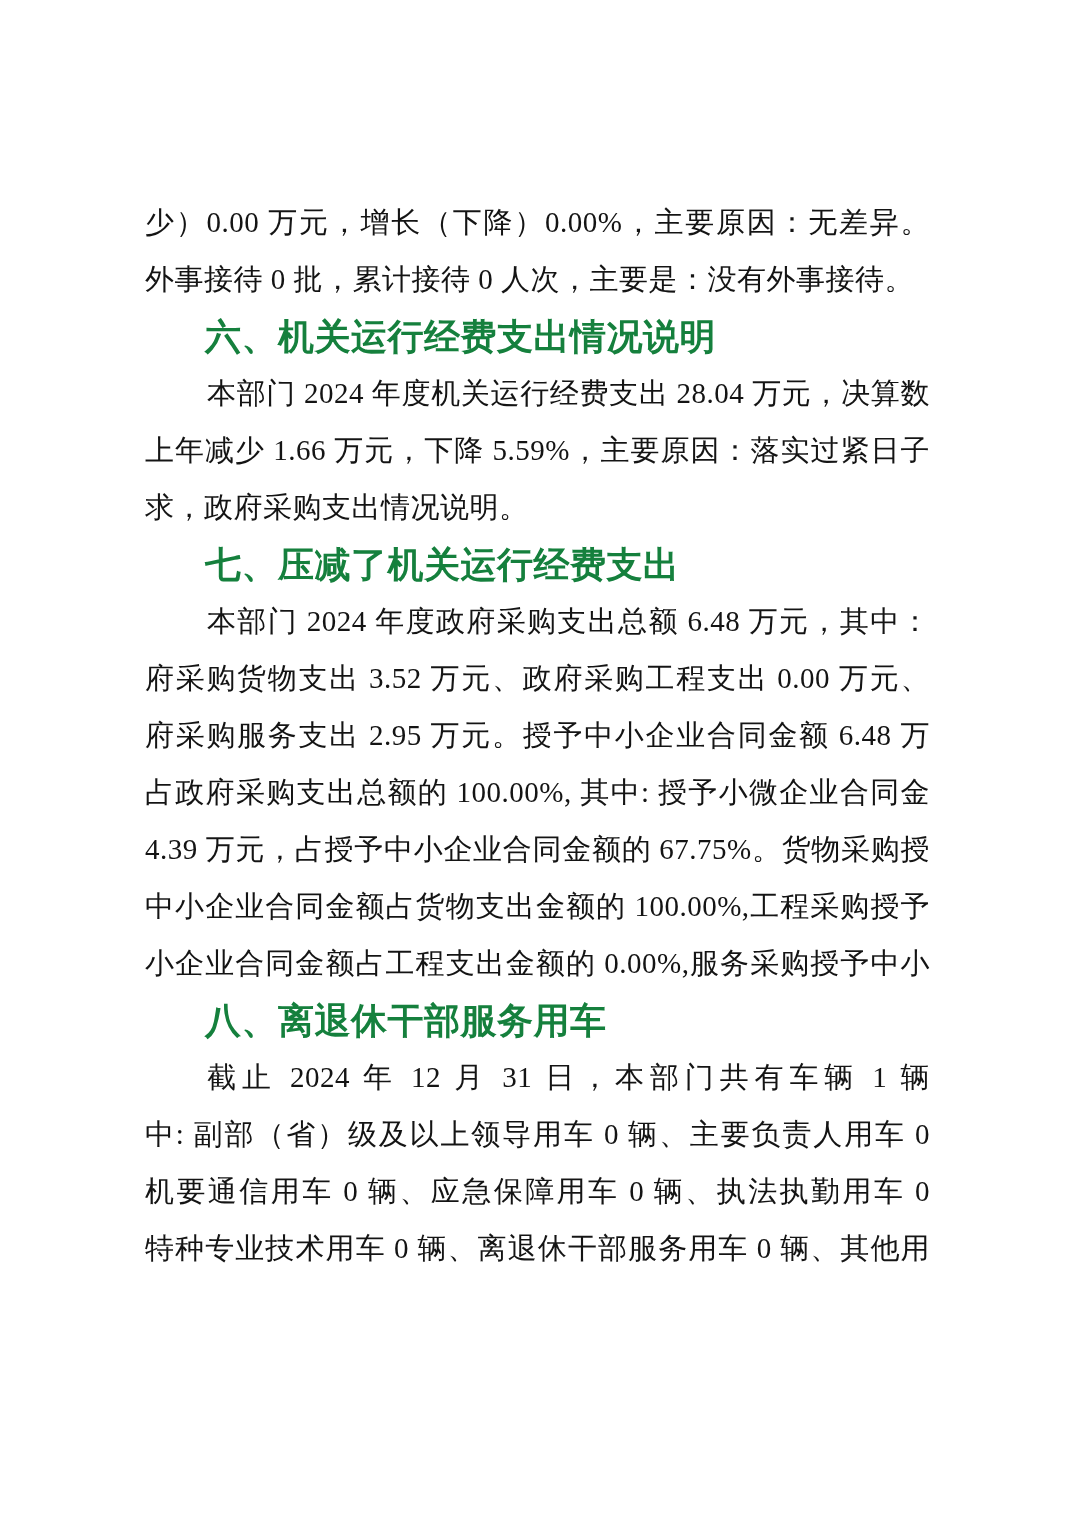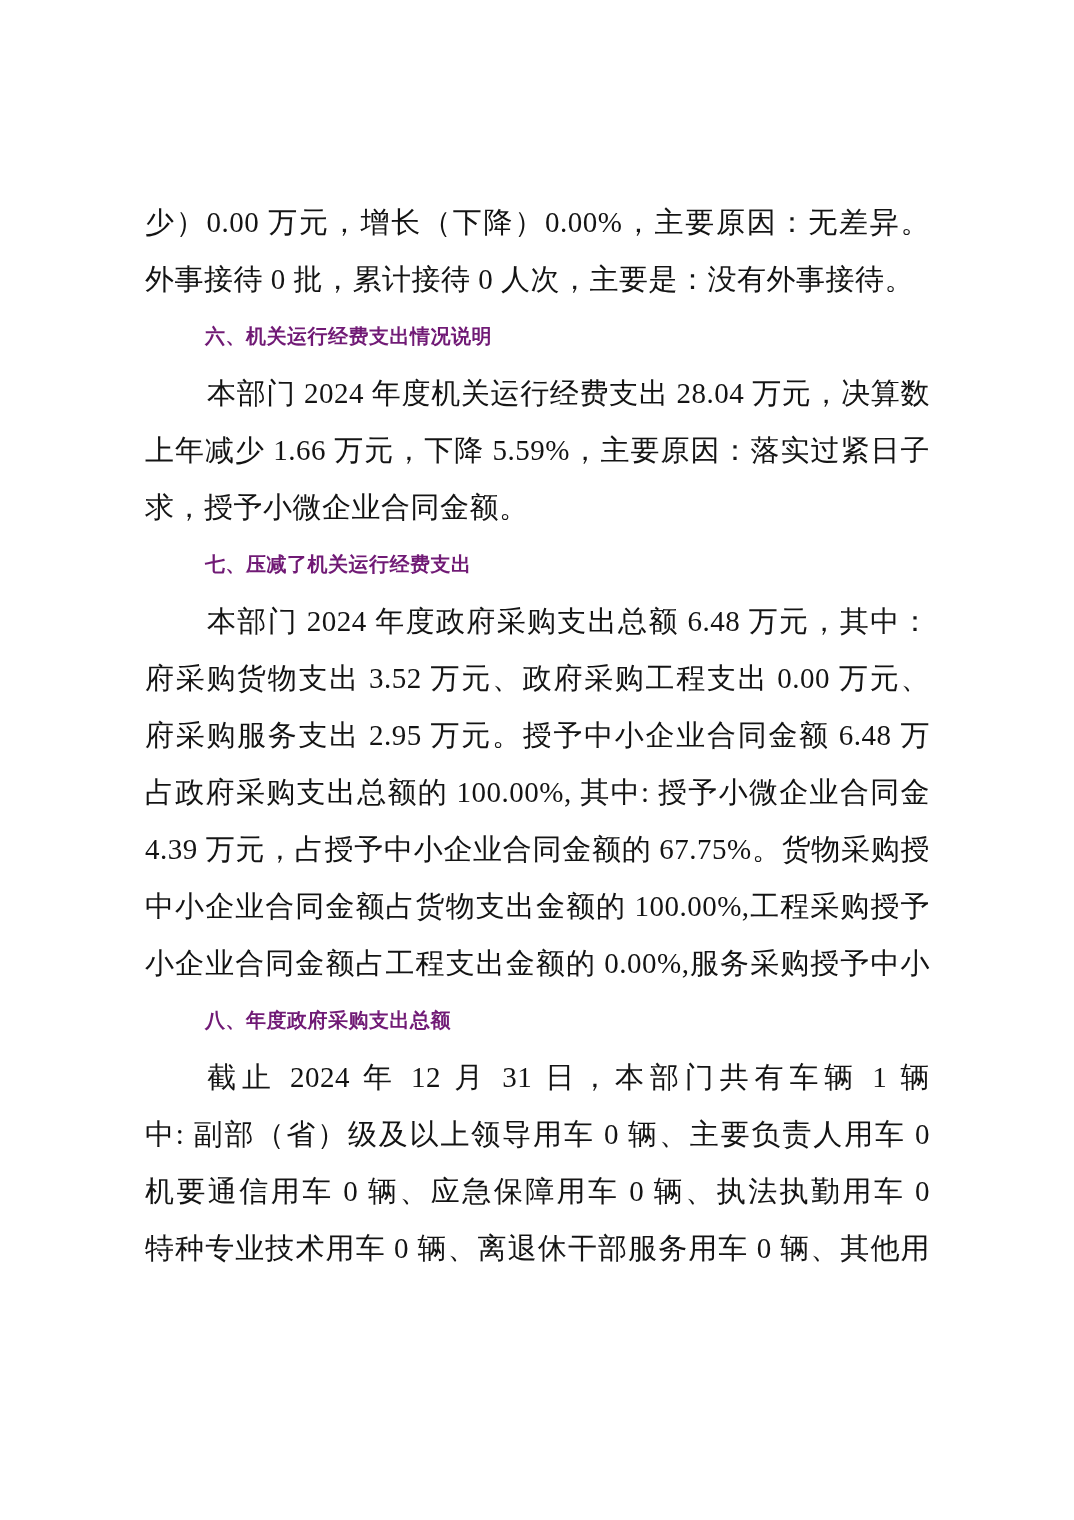--- a/index.html
+++ b/index.html
@@ -34,58 +34,58 @@
   .line.end {
     text-align: left;
     text-align-last: left;
   }
   .line.indent {
     padding-left: 62px;
   }
   .line.heading {
     font-family: "Liberation Sans", "DejaVu Sans", sans-serif;
     font-weight: bold;
-    font-size: 20px;
+    font-size: 36px;
     text-align: right;
     text-align-last: left;
     padding-left: 60px;
-    color: #701a75;
+    color: #15803d;
   }
 </style>
 </head>
 <body>
 
 <div class="page">
   <div class="content">
 
     <div>
       <div class="line">少）0.00 万元，增长（下降）0.00%，主要原因：无差异。全年</div>
       <div class="line end">外事接待 0 批，累计接待 0 人次，主要是：没有外事接待。</div>
     </div>
 
     <div>
       <div class="line heading">六、机关运行经费支出情况说明</div>
       <div class="line indent">本部门 2024 年度机关运行经费支出 28.04 万元，决算数比</div>
       <div class="line">上年减少 1.66 万元，下降 5.59%，主要原因：落实过紧日子要</div>
-      <div class="line end">求，授予小微企业合同金额。</div>
+      <div class="line end">求，政府采购支出情况说明。</div>
     </div>
 
     <div>
       <div class="line heading">七、压减了机关运行经费支出</div>
       <div class="line indent">本部门 2024 年度政府采购支出总额 6.48 万元，其中：政</div>
       <div class="line">府采购货物支出 3.52 万元、政府采购工程支出 0.00 万元、政</div>
       <div class="line">府采购服务支出 2.95 万元。授予中小企业合同金额 6.48 万元，</div>
       <div class="line">占政府采购支出总额的 100.00%, 其中: 授予小微企业合同金额</div>
       <div class="line">4.39 万元，占授予中小企业合同金额的 67.75%。货物采购授予</div>
       <div class="line">中小企业合同金额占货物支出金额的 100.00%,工程采购授予中</div>
       <div class="line">小企业合同金额占工程支出金额的 0.00%,服务采购授予中小企</div>
     </div>
 
     <div>
-      <div class="line heading">八、年度政府采购支出总额</div>
+      <div class="line heading">八、离退休干部服务用车</div>
       <div class="line indent">截止 2024 年 12 月 31 日，本部门共有车辆 1 辆（台），其</div>
       <div class="line">中: 副部（省）级及以上领导用车 0 辆、主要负责人用车 0 辆、</div>
       <div class="line">机要通信用车 0 辆、应急保障用车 0 辆、执法执勤用车 0 辆、</div>
       <div class="line">特种专业技术用车 0 辆、离退休干部服务用车 0 辆、其他用车</div>
     </div>
 
   </div>
 </div>
 
 </body></html>

